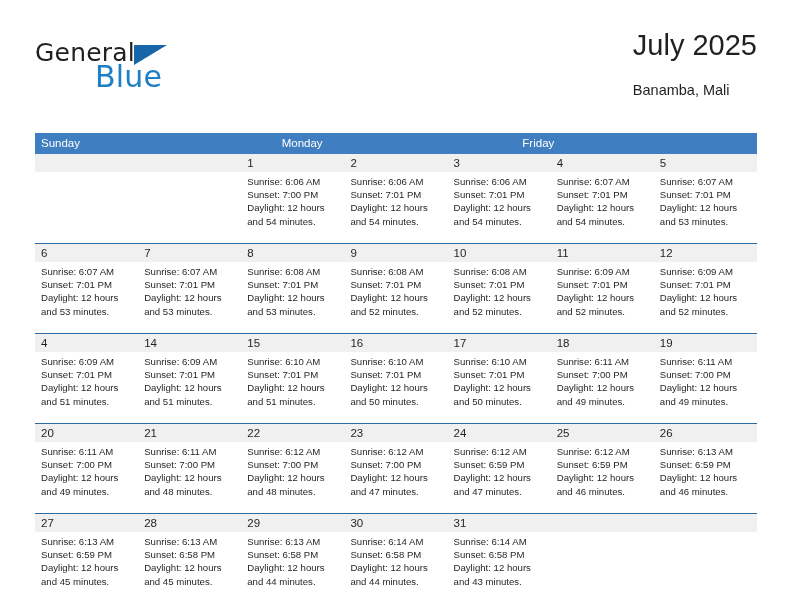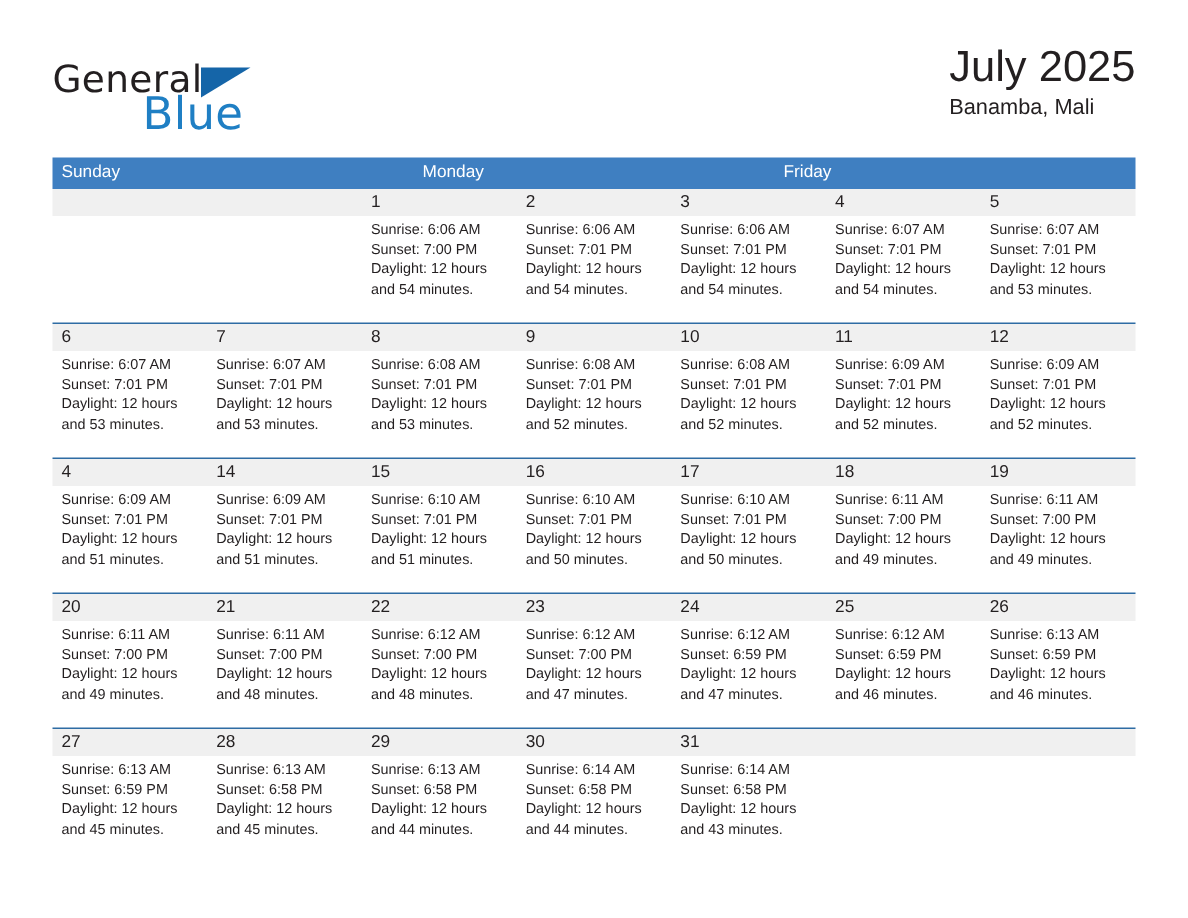--- a/index.html
+++ b/index.html
@@ -72,35 +72,36 @@
   .cal-title {
     font-size: 29px;
     color: #231f20;
     line-height: 34px;
     white-space: nowrap;
   }
   .cal-subtitle {
     font-size: 14.5px;
     color: #231f20;
     line-height: 20px;
-    margin-top: 0;
+    margin-top: 18px;
     white-space: nowrap;
   }
 
   
   .calendar {
     position: absolute;
     left: 35px;
     top: 105px;
     width: 722px;
   }
   .dow-row {
     display: flex;
     background: #3f7fc1;
     height: 21px;
+    margin-top: 28px;
   }
   .dow-cell {
     flex: 1 1 0;
     color: #ffffff;
     font-size: 11.5px;
     line-height: 21px;
     padding-left: 6px;
     box-sizing: border-box;
     white-space: nowrap;
   }

